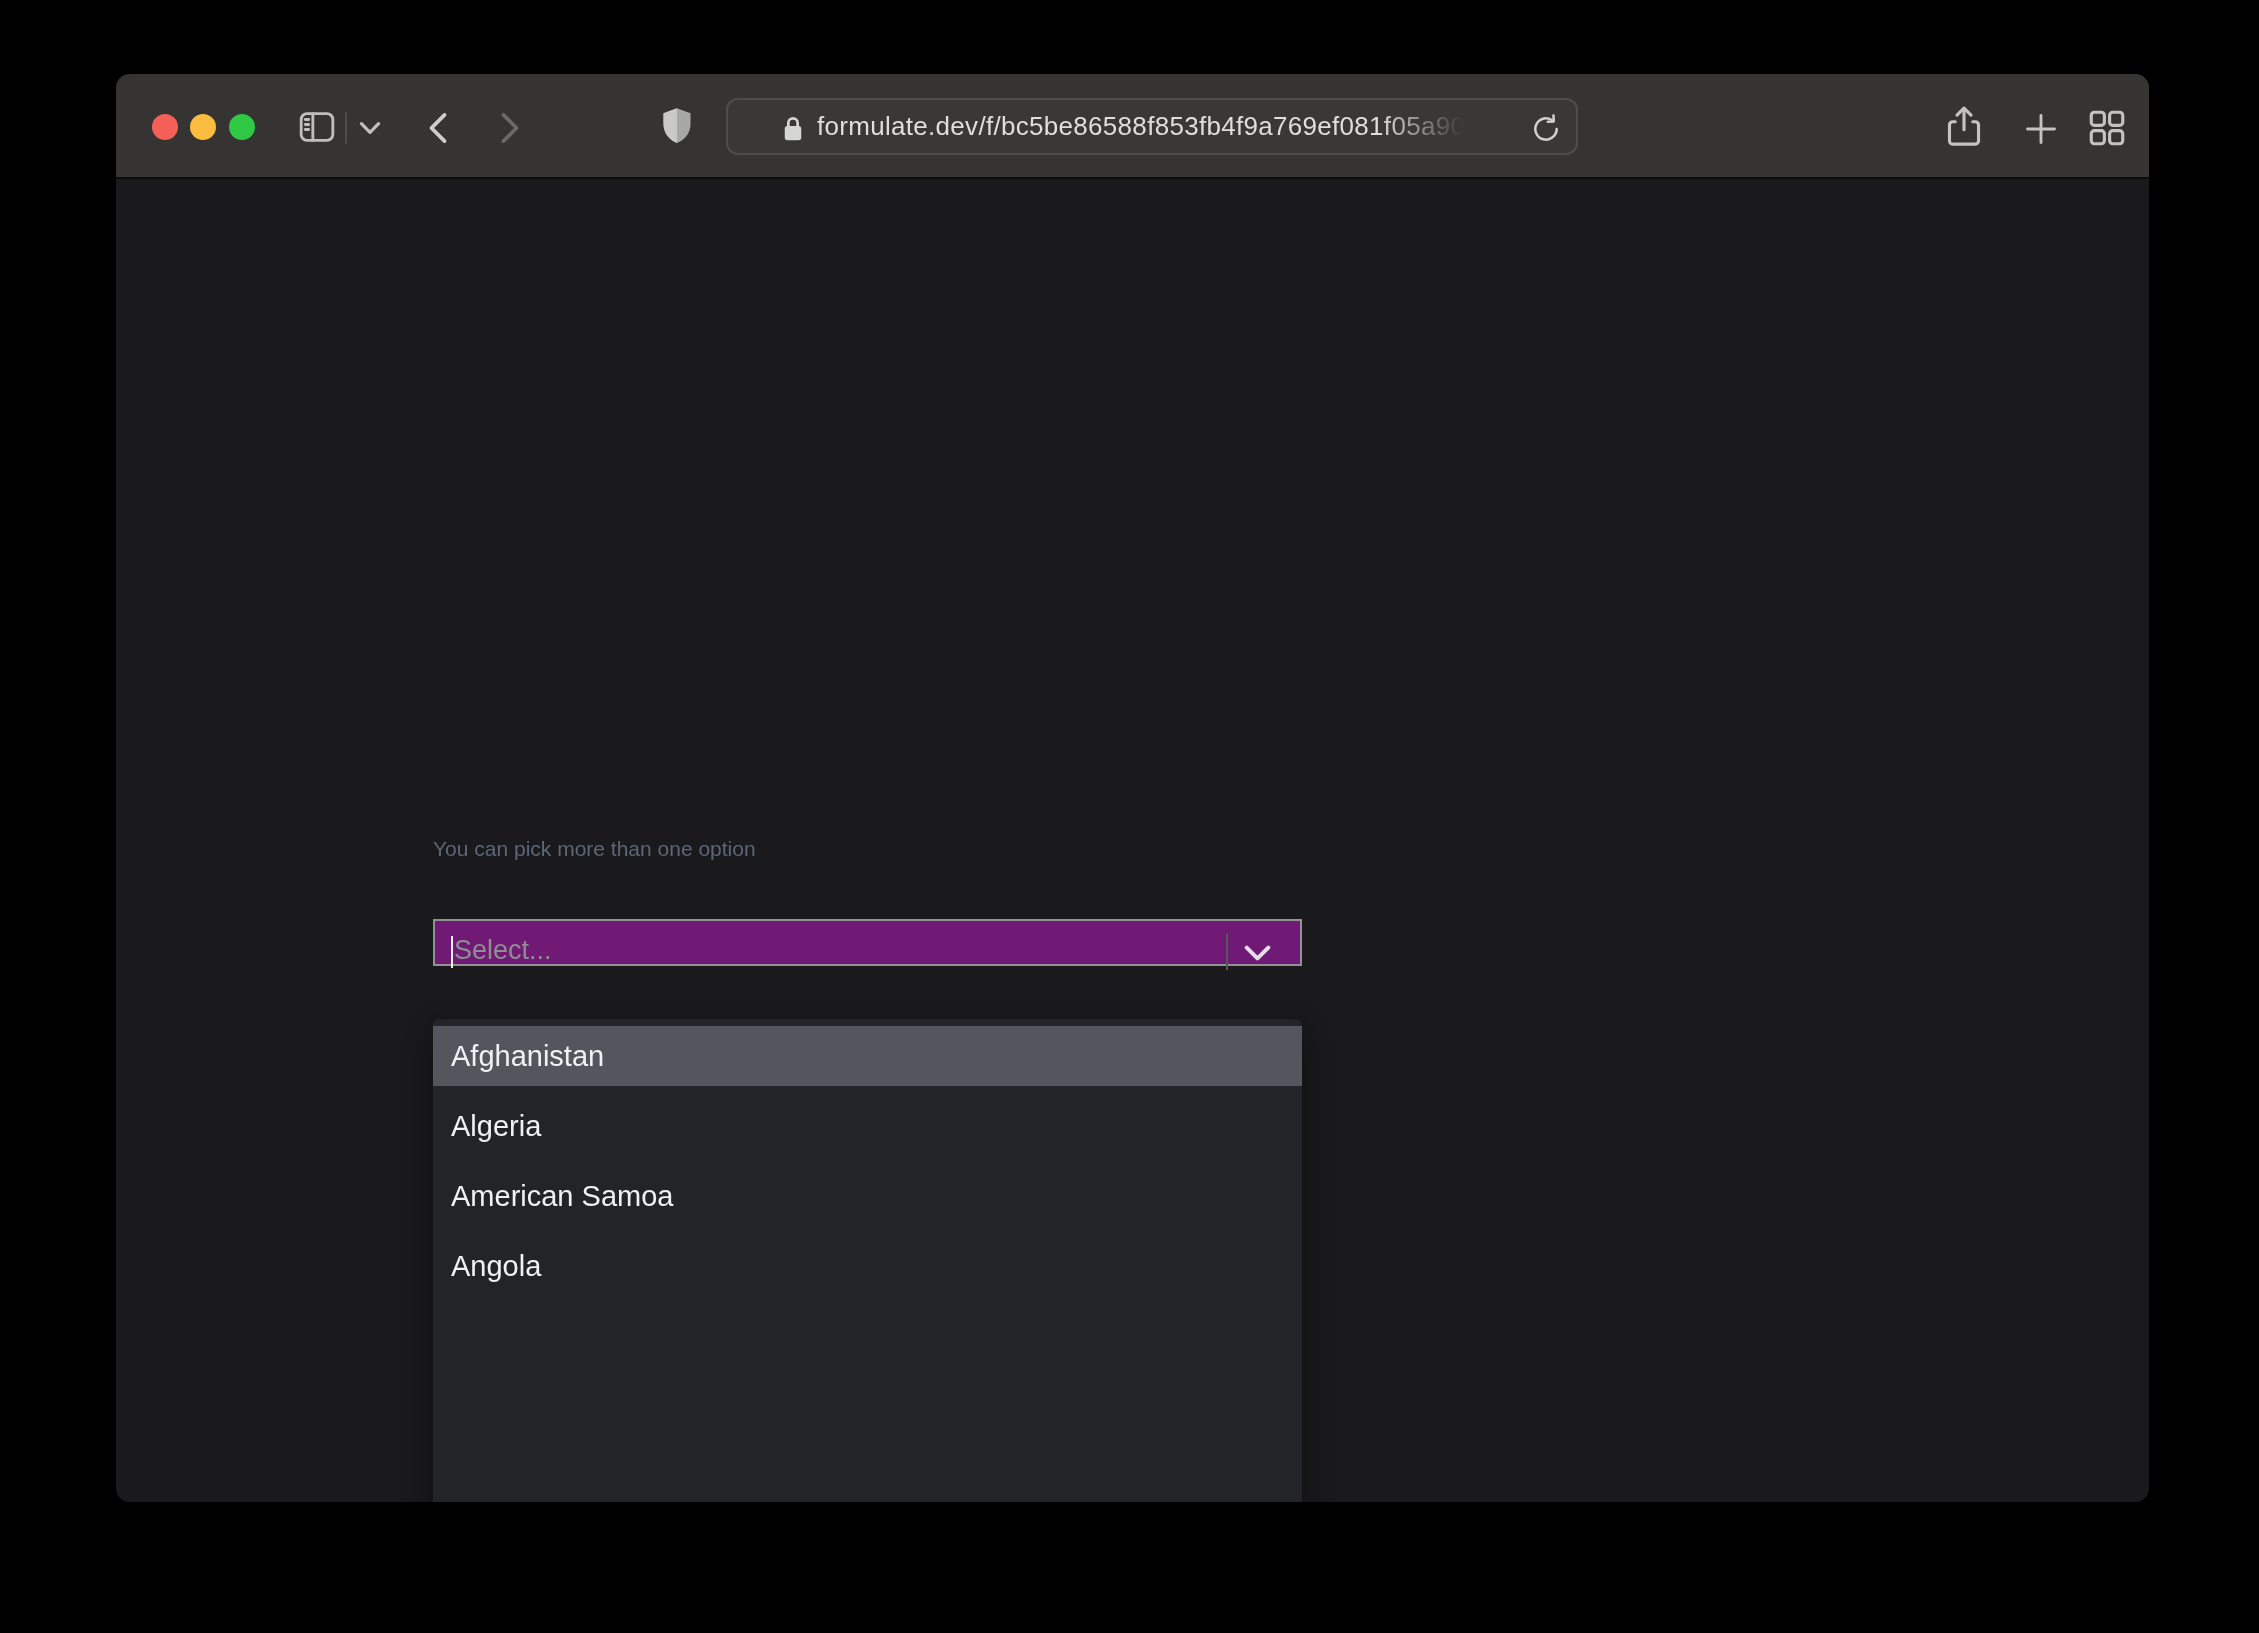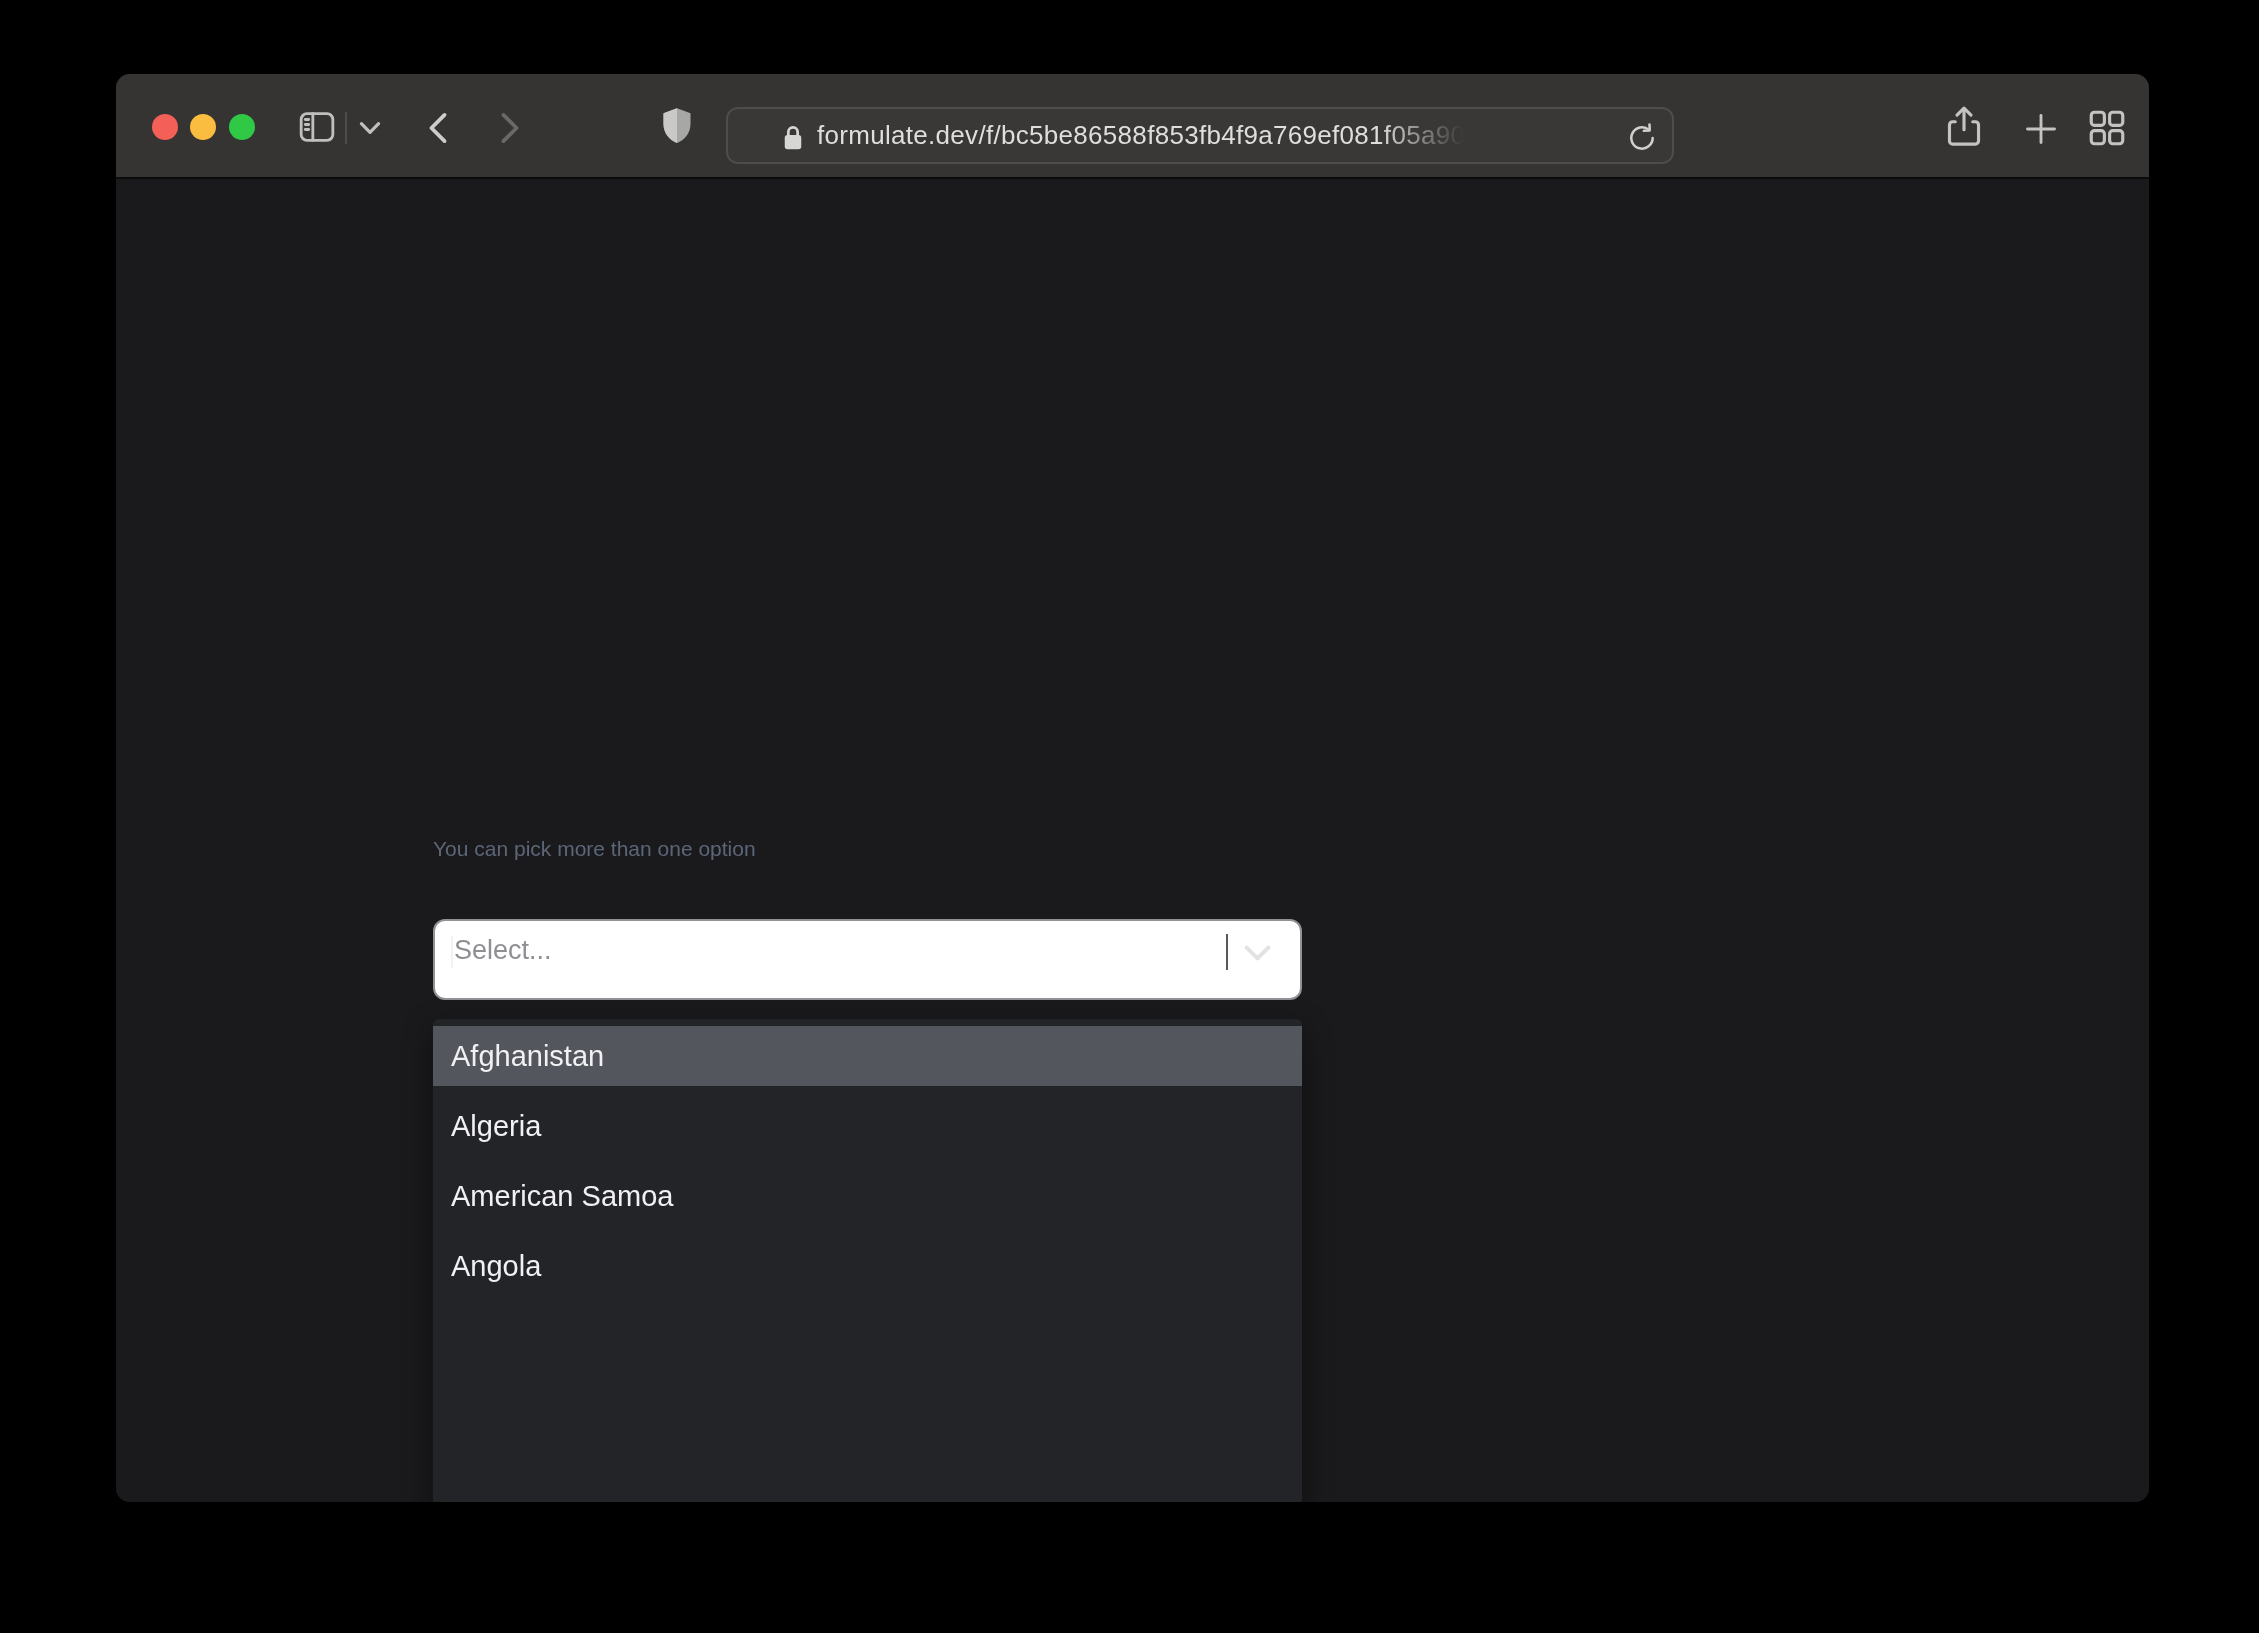--- a/index.html
+++ b/index.html
@@ -16,38 +16,38 @@
     border-bottom:2px solid #0b0b0b;}
   .traffic{position:absolute;top:40px;width:26px;height:26px;border-radius:50%;}
   .t-close{left:36px;background:#f45f58;}
   .t-min{left:74px;background:#fbbd40;}
   .t-max{left:113px;background:#2fc946;}
 
   .tb-icon{position:absolute;color:#bfbfbd;}
   .tb-icon svg{display:block;}
   .tb-sep{position:absolute;left:229px;top:38px;width:2px;height:32px;background:#4e4e4c;border-radius:1px;}
 
-  .url-pill{position:absolute;left:610px;top:33px;width:948px;height:57px;background:#393836;
+  .url-pill{position:absolute;left:610px;top:24px;width:852px;height:57px;background:#393836;
     border:2px solid #4d4d4b;border-radius:12px;}
   .url-lock{position:absolute;left:53px;top:14px;color:#d6d6d4;}
   .url-text{position:absolute;left:89px;top:0;height:53px;line-height:53px;width:653px;
     overflow:hidden;white-space:nowrap;font-size:26px;color:#dededd;letter-spacing:0.3px;
     -webkit-mask-image:linear-gradient(to right,#000 86%,transparent 99%);
     mask-image:linear-gradient(to right,#000 86%,transparent 99%);}
   .url-refresh{position:absolute;right:14px;top:11px;color:#d0d0ce;}
 
   
   .content{position:absolute;left:0;top:105px;width:2033px;height:1323px;background:#1a1a1c;}
 
   .q-title{position:absolute;left:317px;top:584px;font-size:39px;font-weight:500;color:#f4f5f6;
     letter-spacing:0.2px;}
   .q-subtitle{position:absolute;left:317px;top:658px;font-size:21px;color:#5c6678;}
 
-  .select{position:absolute;left:317px;top:740px;width:869px;height:81px;background:#ffffff;
-    border:2px solid #929296;border-radius:12px;}
+  .select{position:absolute;left:317px;top:740px;width:869px;height:47px;background:#701a75;
+    border:2px solid #929296;border-radius:0;}
   .caret{display:inline-block;width:2px;height:32px;background:#f2f2f2;vertical-align:middle;margin-right:1px;}
   .placeholder{position:absolute;left:16px;top:0;height:61px;line-height:59px;font-size:27px;color:#8e8e93;}
   .sel-divider{position:absolute;right:72px;top:13px;width:2px;height:36px;background:#58585c;}
   .sel-chevron{position:absolute;right:29px;top:23px;color:#e2e2e4;}
 
   .menu{position:absolute;left:317px;top:820px;width:869px;height:507px;background:#232428;
     border-radius:6px;box-shadow:0 10px 30px rgba(0,0,0,.45);padding:7px 0;margin-top:20px;}
   .option{height:60px;line-height:60px;padding-left:18px;margin-bottom:10px;font-size:29px;color:#f1f1f3;}
   .option:last-child{margin-bottom:0;}
   .option.highlighted{background:#54565e;}

